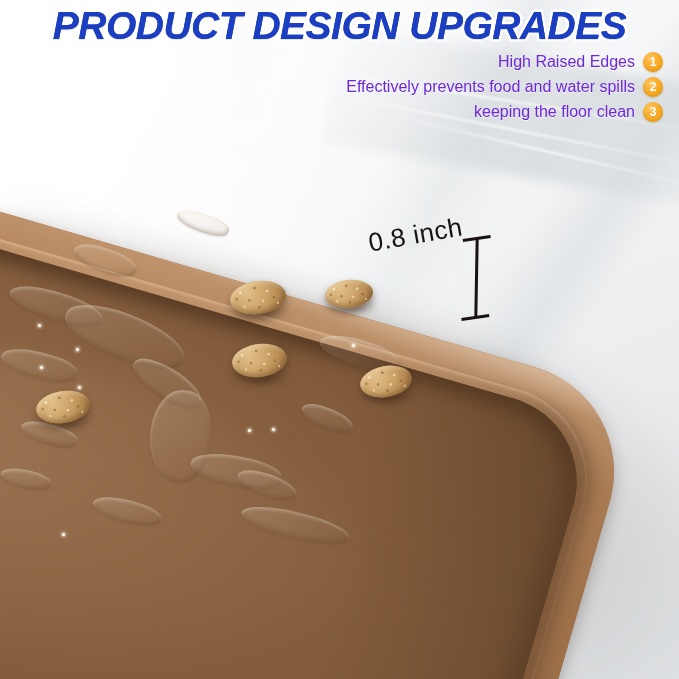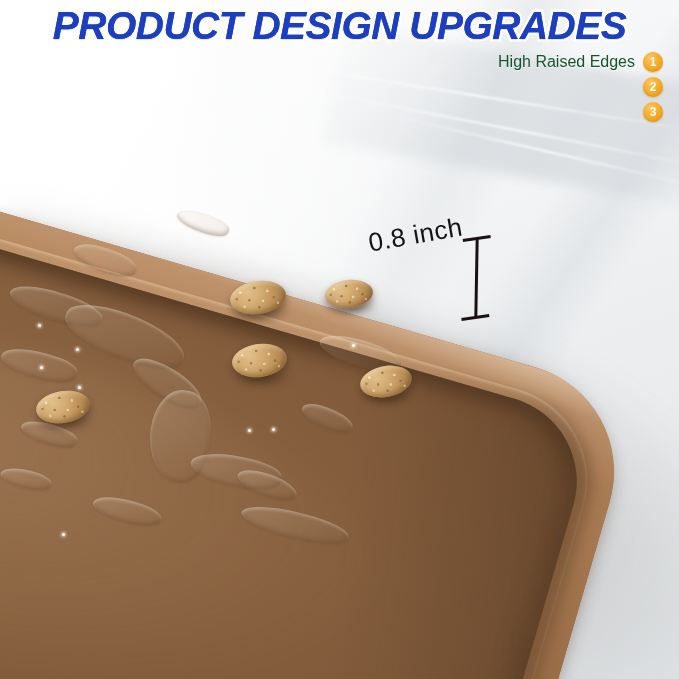--- a/index.html
+++ b/index.html
@@ -197,21 +197,21 @@
     display:flex;flex-direction:column;
     align-items:flex-end;
     gap:5px;
   }
   .bullet{
     display:flex;align-items:center;gap:8px;
     justify-content:flex-end;
   }
   .bullet-text{
     font-size:16px;
-    color:#14532d;
+    color:#6d28d9;
     white-space:nowrap;
     text-shadow:0 1px 0 rgba(255,255,255,.6);
   }
   .badge{
     width:20px;height:20px;flex:0 0 20px;
     border-radius:50%;
     background:radial-gradient(circle at 36% 30%,#ffc45e 0%,#f7ab28 48%,#e89816 100%);
     color:#ffffff;
     font-size:12px;
     font-weight:bold;
@@ -327,20 +327,22 @@
 
   <div class="headline">PRODUCT DESIGN UPGRADES</div>
   <div class="headline-fill">PRODUCT DESIGN UPGRADES</div>
 
   <div class="bullets">
     <div class="bullet">
       <span class="bullet-text">High Raised Edges</span>
       <span class="badge">1</span>
     </div>
     <div class="bullet">
+      <span class="bullet-text">Effectively prevents food and water spills</span>
       <span class="badge">2</span>
     </div>
     <div class="bullet">
+      <span class="bullet-text">keeping the floor clean</span>
       <span class="badge">3</span>
     </div>
   </div>
 
 </div>
 
 </body></html>

